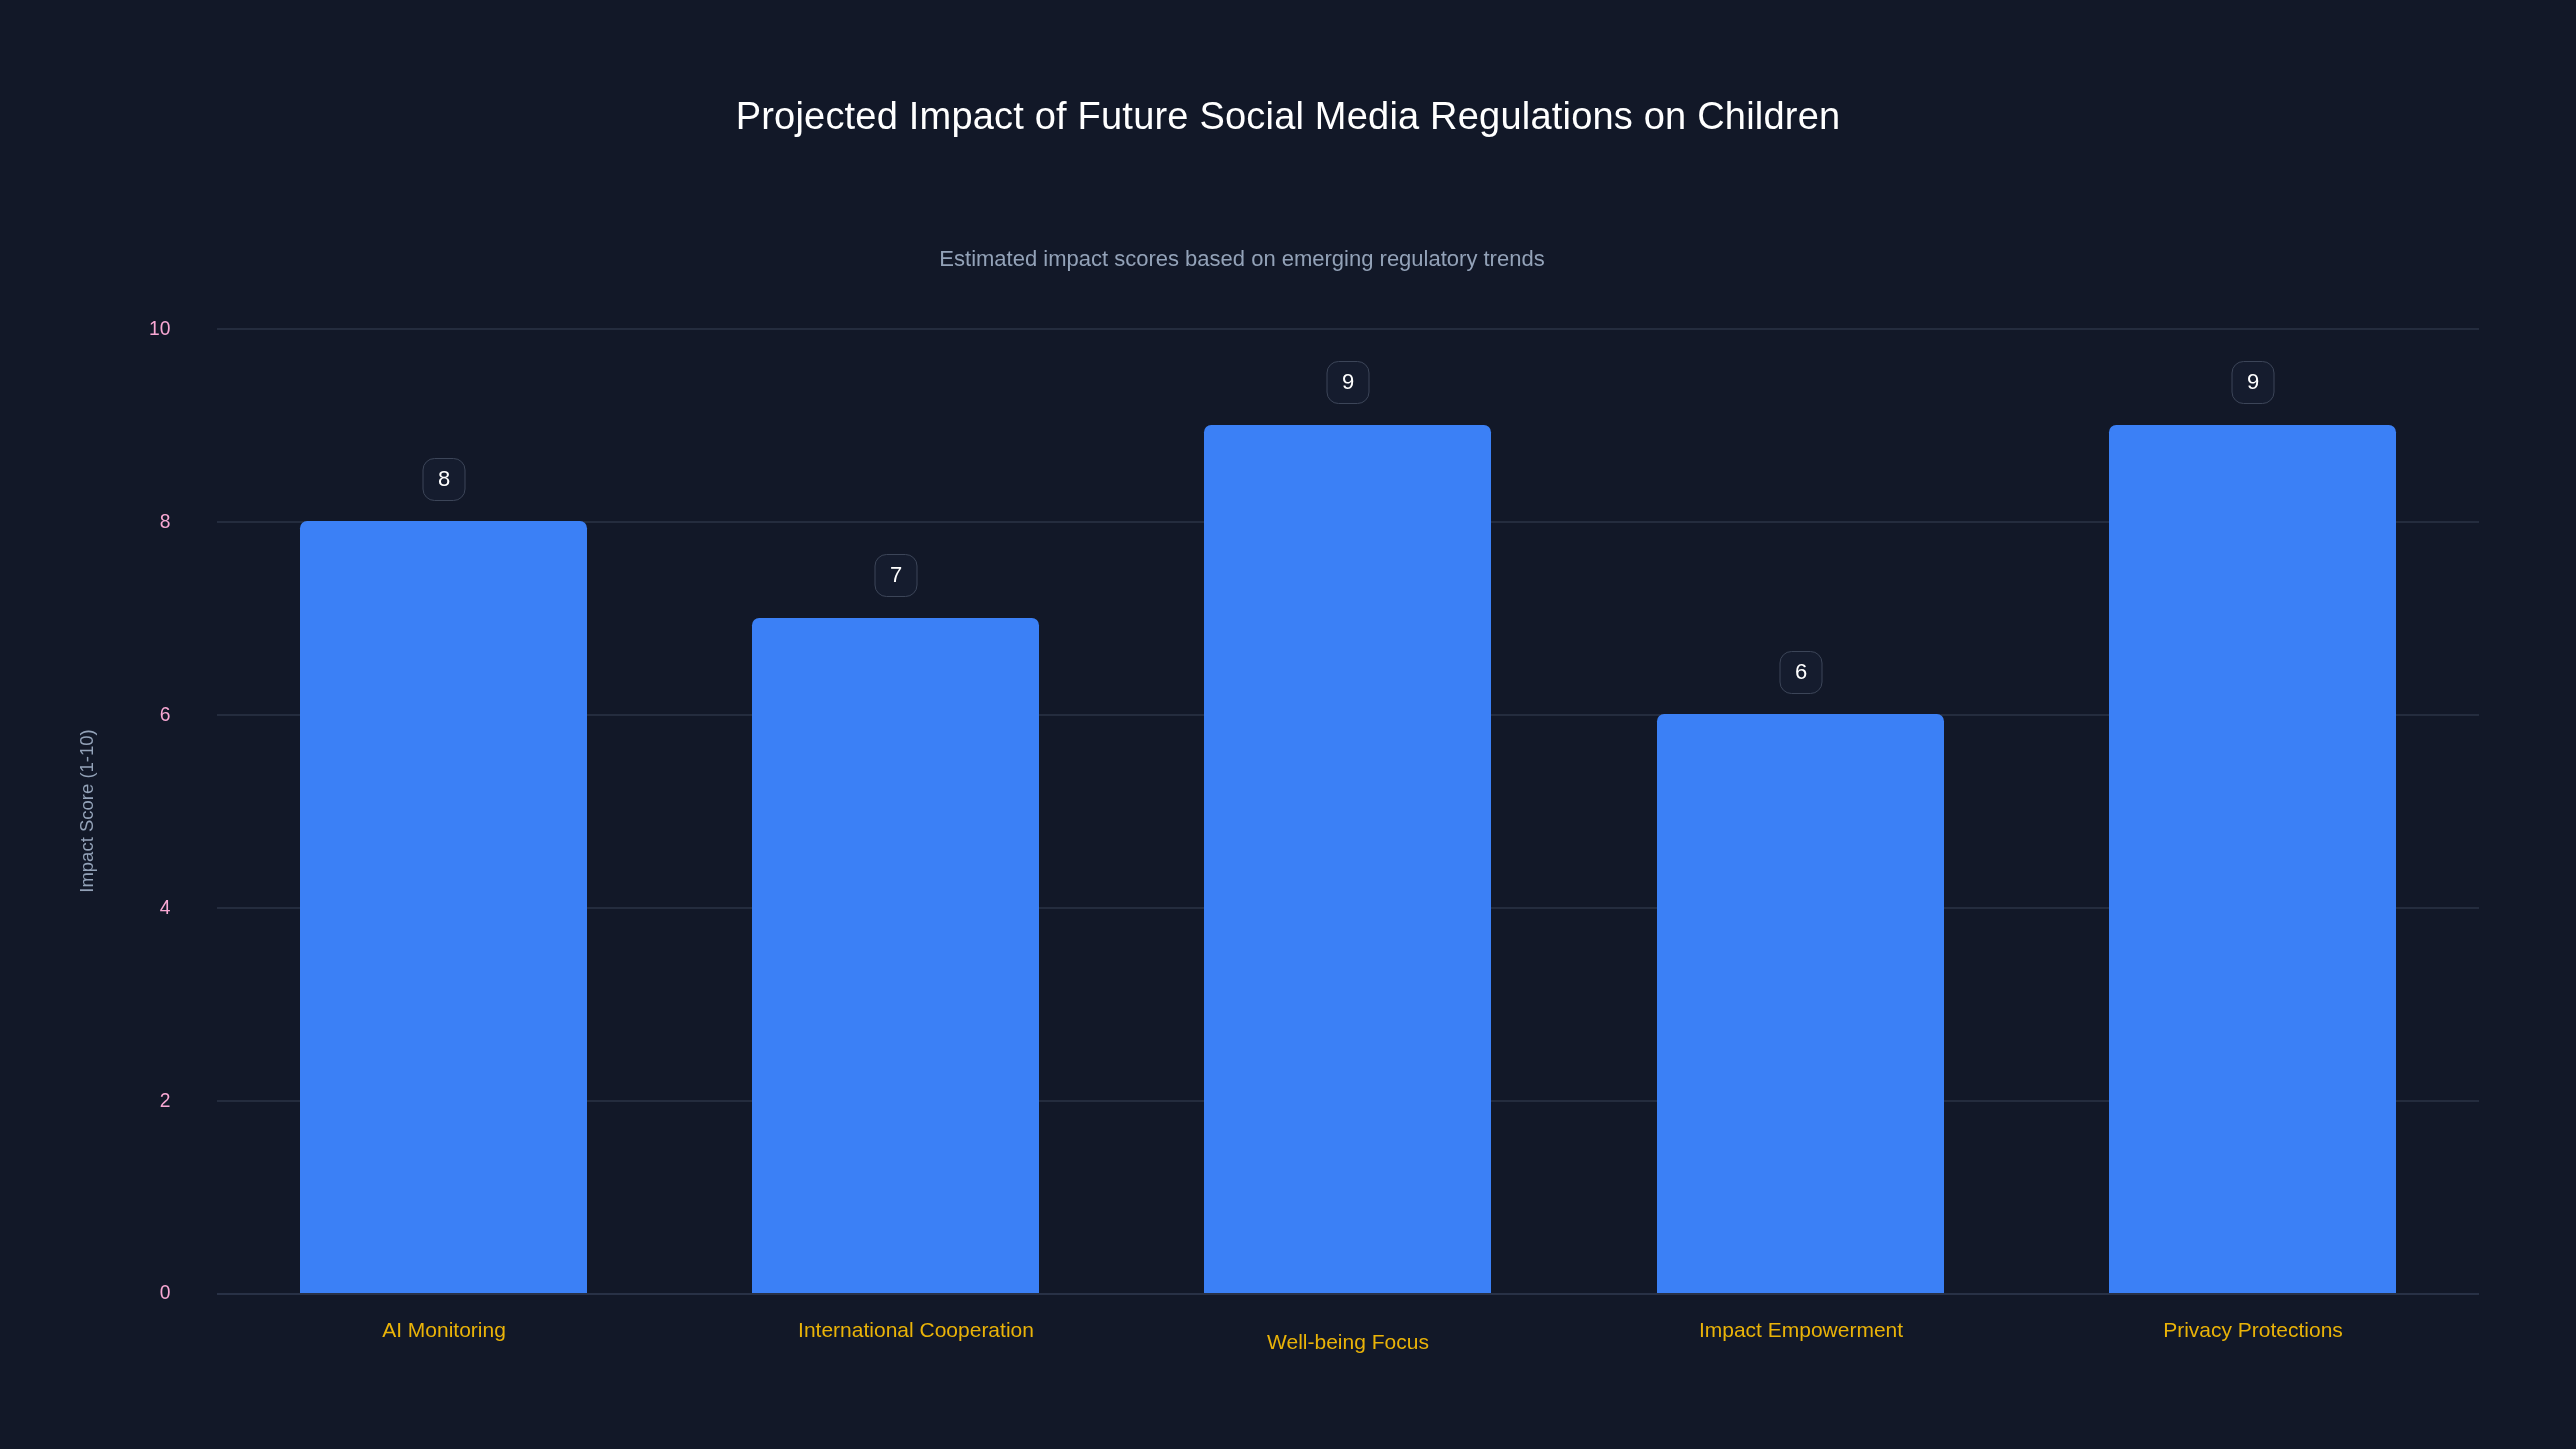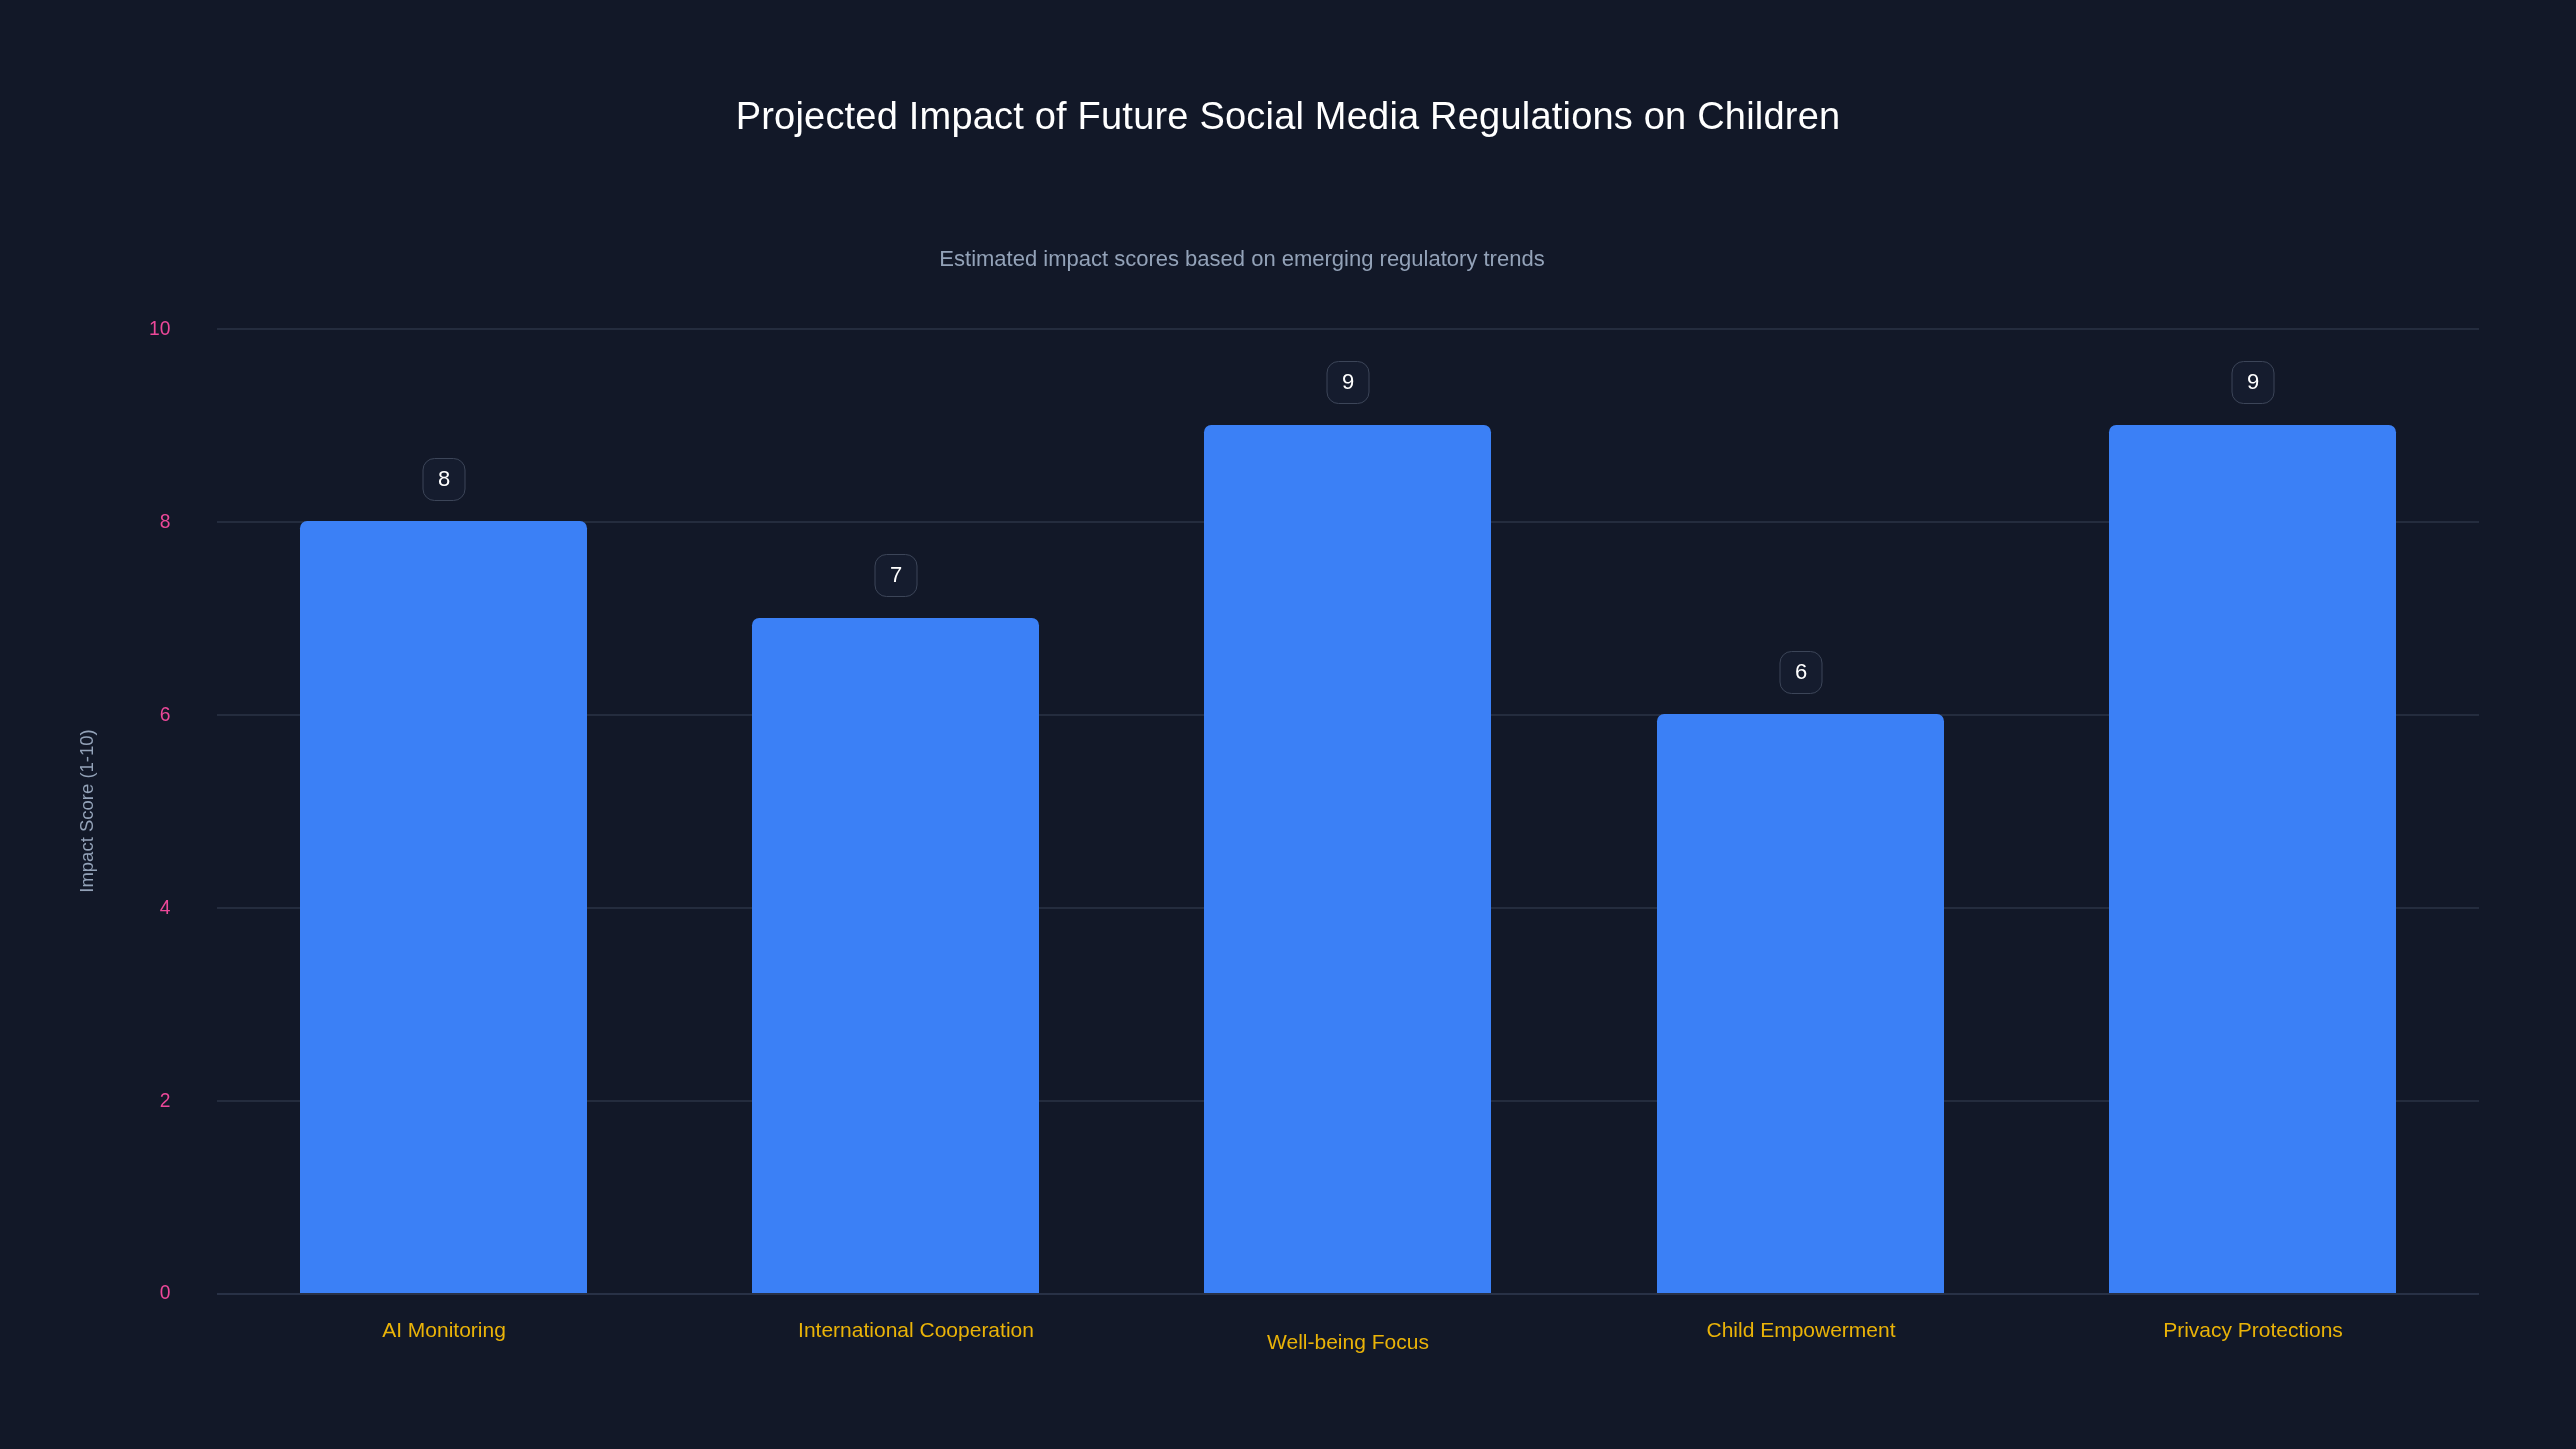--- a/index.html
+++ b/index.html
@@ -72,21 +72,21 @@
     position: absolute;
     left: 0;
     top: 329px;
     width: 193px;
     height: 964px;
   }
   #y-ticks .tick {
     position: absolute;
     right: 22.5px;
     transform: translateY(-50%);
-    color: #ec4899;
+    color: #f9a8d4;
     font-size: 19.3px;
     line-height: 1;
     white-space: nowrap;
   }
   #y-axis-title {
     position: absolute;
     left: 87px;
     top: 811px;
     transform: translate(-50%, -50%) rotate(-90deg);
     transform-origin: center center;
@@ -193,18 +193,18 @@
       <div class="value-badge" style="left: 444px; top: 458px;">8</div>
       <div class="value-badge" style="left: 896px; top: 554px;">7</div>
       <div class="value-badge" style="left: 1348px; top: 361px;">9</div>
       <div class="value-badge" style="left: 1801px; top: 651px;">6</div>
       <div class="value-badge" style="left: 2253px; top: 361px;">9</div>
     </div>
   <div id="x-ticks">
       <div class="x-tick" style="left: 444px;">AI Monitoring</div>
       <div class="x-tick" style="left: 896px; margin-left: 20px;">International Cooperation</div>
       <div class="x-tick" style="left: 1348px; margin-top: 12px;">Well-being Focus</div>
-      <div class="x-tick" style="left: 1801px;">Child Empowerment</div>
+      <div class="x-tick" style="left: 1801px;">Impact Empowerment</div>
       <div class="x-tick" style="left: 2253px;">Privacy Protections</div>
     </div>
 
 </div>
 
 
 </body></html>

